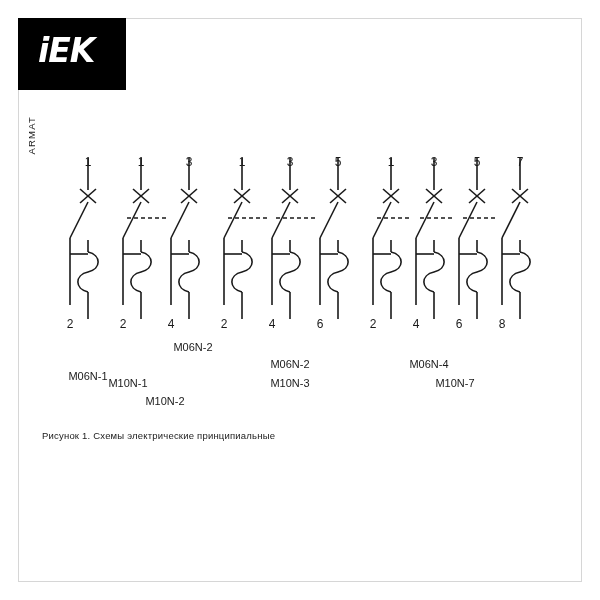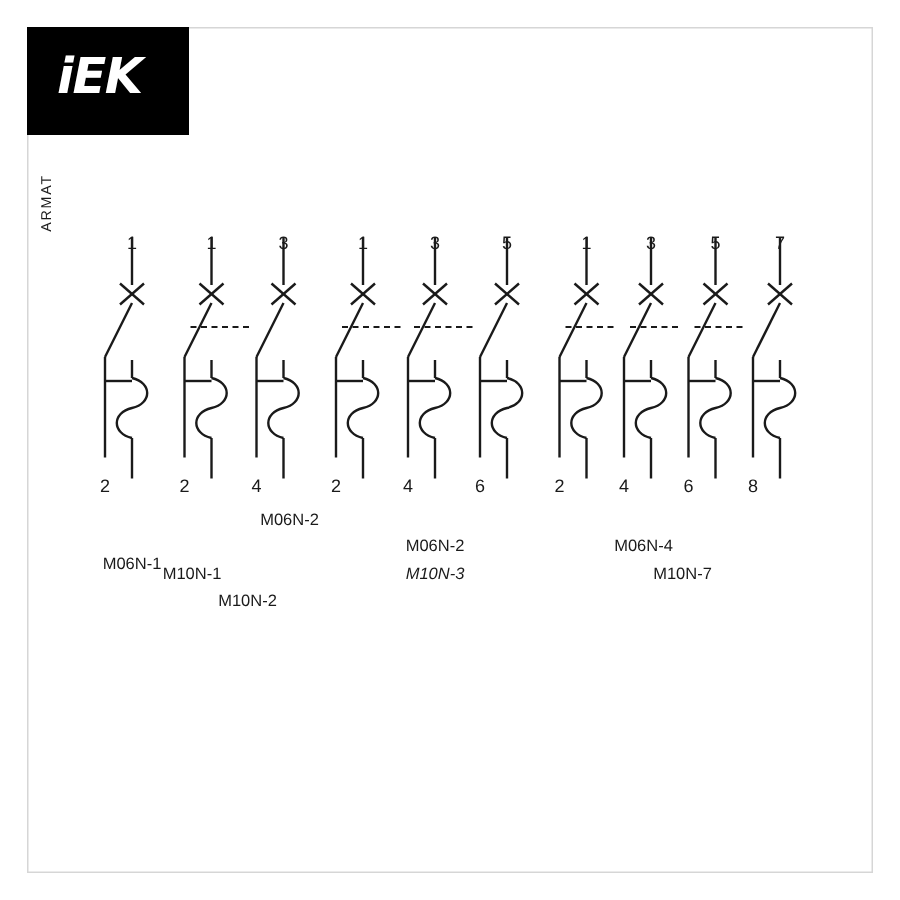--- a/index.html
+++ b/index.html
@@ -224,27 +224,28 @@
       <div class="lbl" style="left: 171px; top: 317px;">4</div>
       <div class="grouplbl" style="left: 165px; top: 338px; margin-left: 28px;">M06N-2</div>
       <div class="grouplbl" style="left: 165px; top: 392px;">M10N-2</div>
       <div class="lbl" style="left: 242px; top: 155px;">1</div>
       <div class="lbl" style="left: 224px; top: 317px;">2</div>
       <div class="lbl" style="left: 290px; top: 155px;">3</div>
       <div class="lbl" style="left: 272px; top: 317px;">4</div>
       <div class="lbl" style="left: 338px; top: 155px;">5</div>
       <div class="lbl" style="left: 320px; top: 317px;">6</div>
       <div class="grouplbl" style="left: 290px; top: 355px;">M06N-2</div>
-      <div class="grouplbl" style="left: 290px; top: 374px; font-style: italic;">M10N-3</div>
+      <div class="grouplbl" style="left: 290px; top: 374px;">M10N-3</div>
       <div class="lbl" style="left: 391px; top: 155px;">1</div>
       <div class="lbl" style="left: 373px; top: 317px;">2</div>
       <div class="lbl" style="left: 434px; top: 155px;">3</div>
       <div class="lbl" style="left: 416px; top: 317px;">4</div>
       <div class="lbl" style="left: 477px; top: 155px;">5</div>
       <div class="lbl" style="left: 459px; top: 317px;">6</div>
       <div class="lbl" style="left: 520px; top: 155px;">7</div>
       <div class="lbl" style="left: 502px; top: 317px;">8</div>
       <div class="grouplbl" style="left: 429px; top: 355px;">M06N-4</div>
       <div class="grouplbl" style="left: 455px; top: 374px;">M10N-7</div>
     </div>
 
+  <div class="caption">Рисунок 1. Схемы электрические принципиальные</div>
 
 </div>
 
 </body></html>

